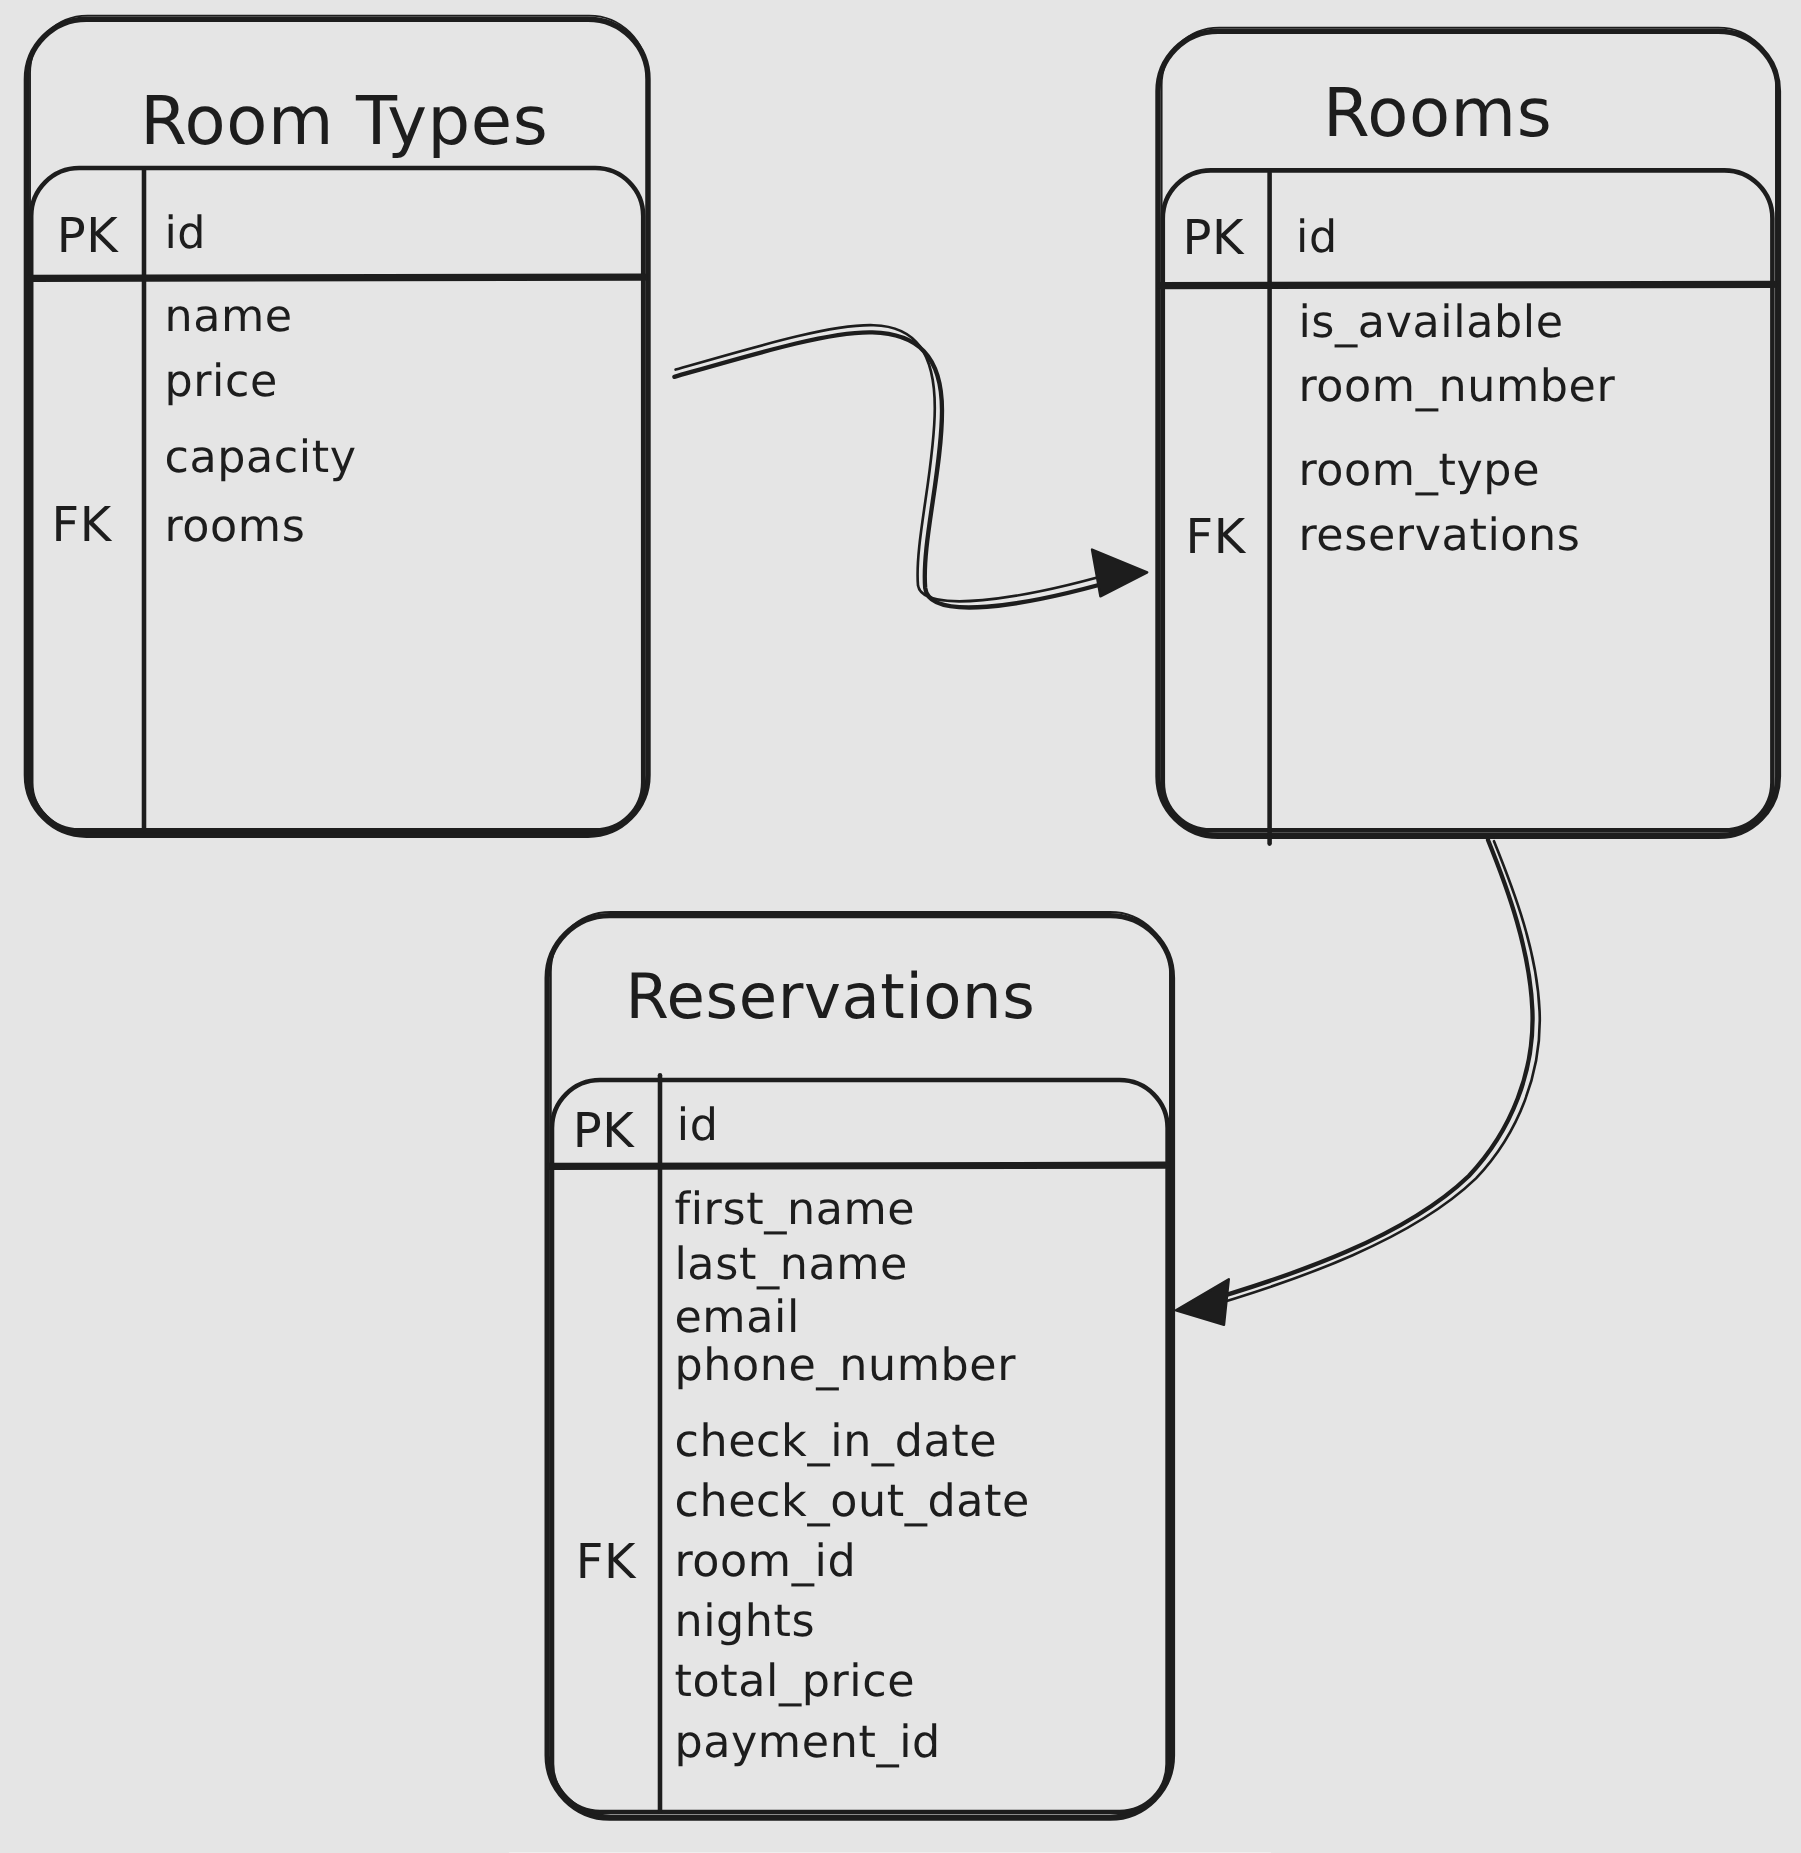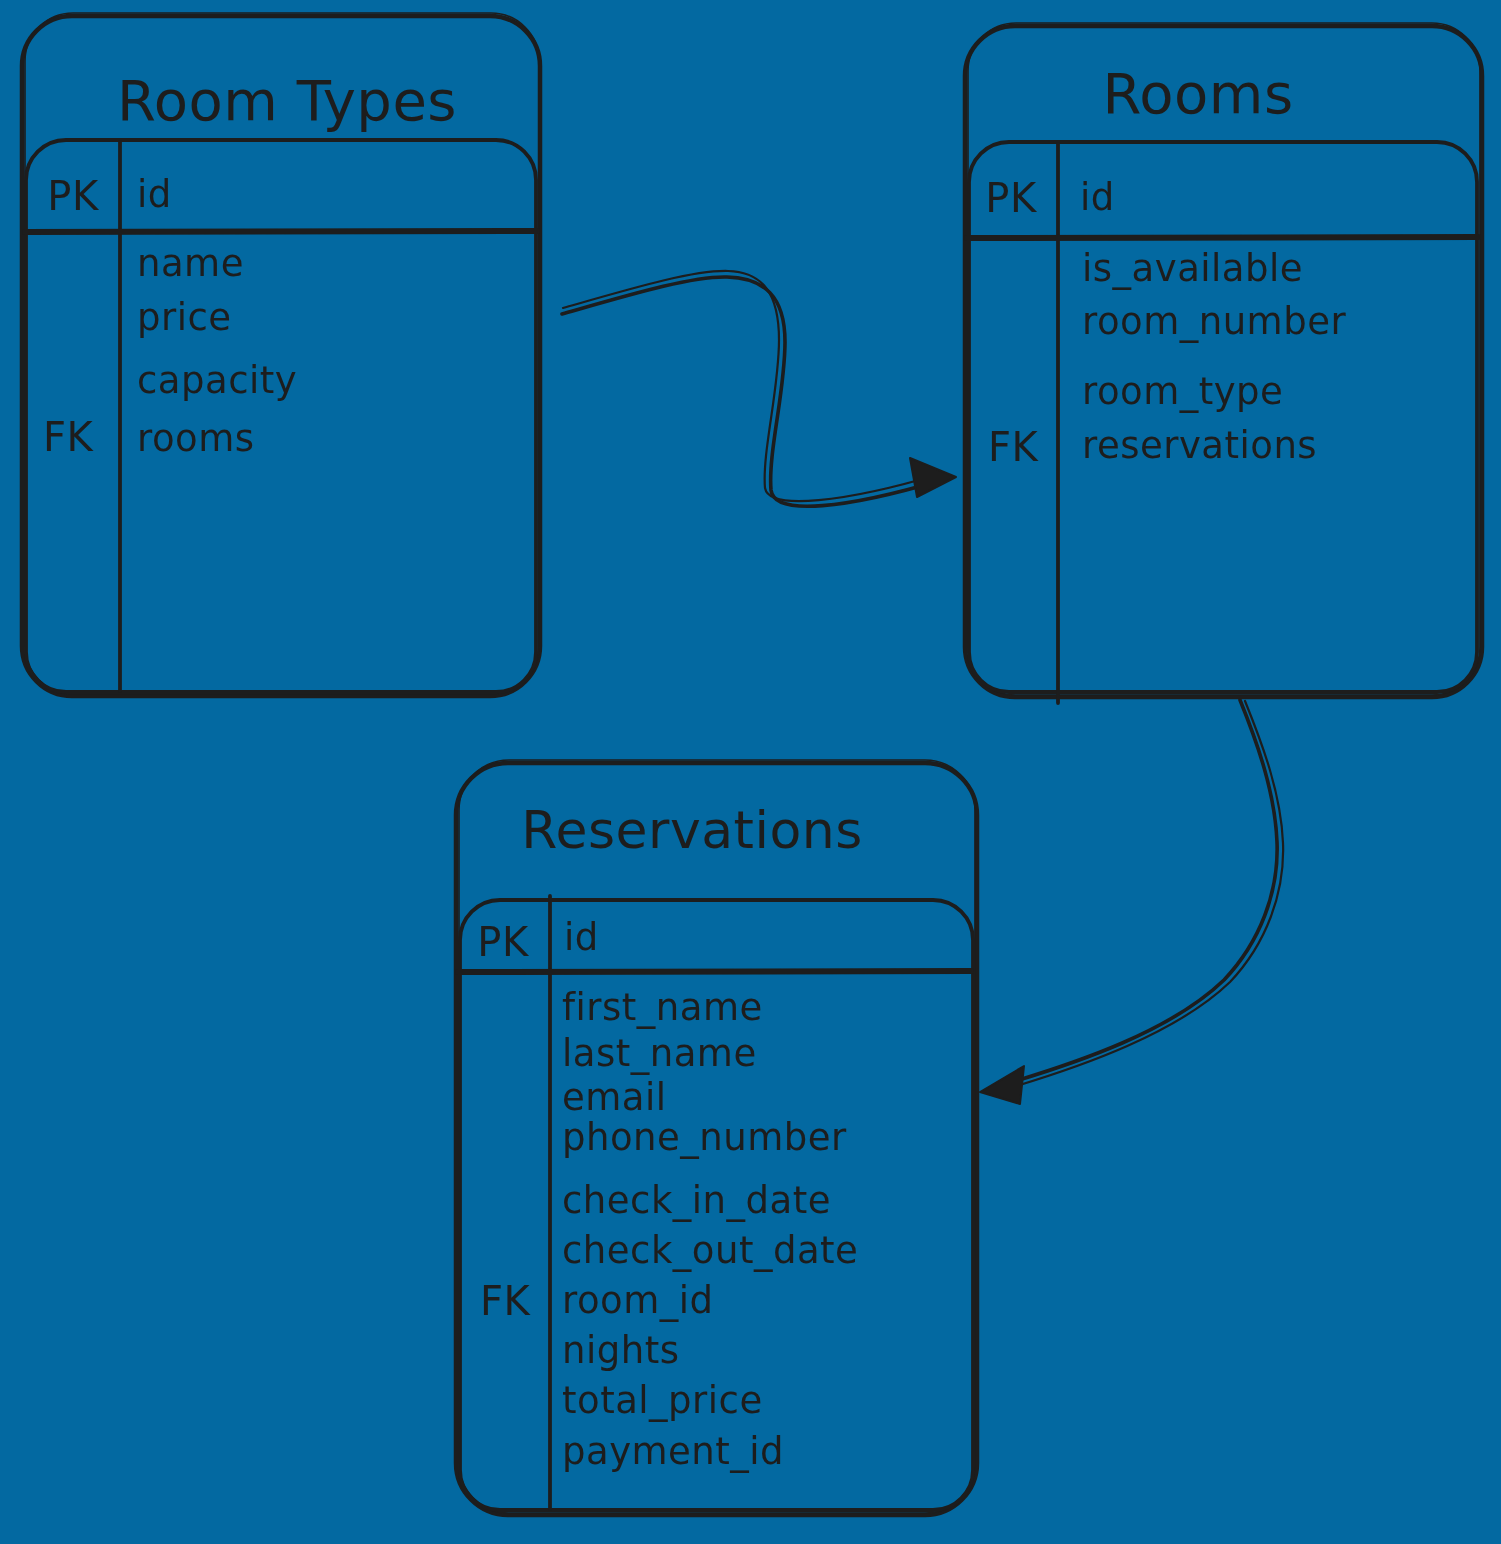--- a/index.html
+++ b/index.html
@@ -4,21 +4,21 @@
 <style>
   html, body {
     margin: 0;
     padding: 0;
     background: #ffffff;
   }
   .canvas-wrap {
     position: relative;
     width: 1501px;
     height: 1544px;
-    background: #0369a1;
+    background: #e5e5e5;
     overflow: hidden;
   }
   svg {
     display: block;
     width: 1501px;
     height: 1544px;
   }
   svg text {
     font-family: "DejaVu Sans", sans-serif;
     fill: #1d1d1d;

